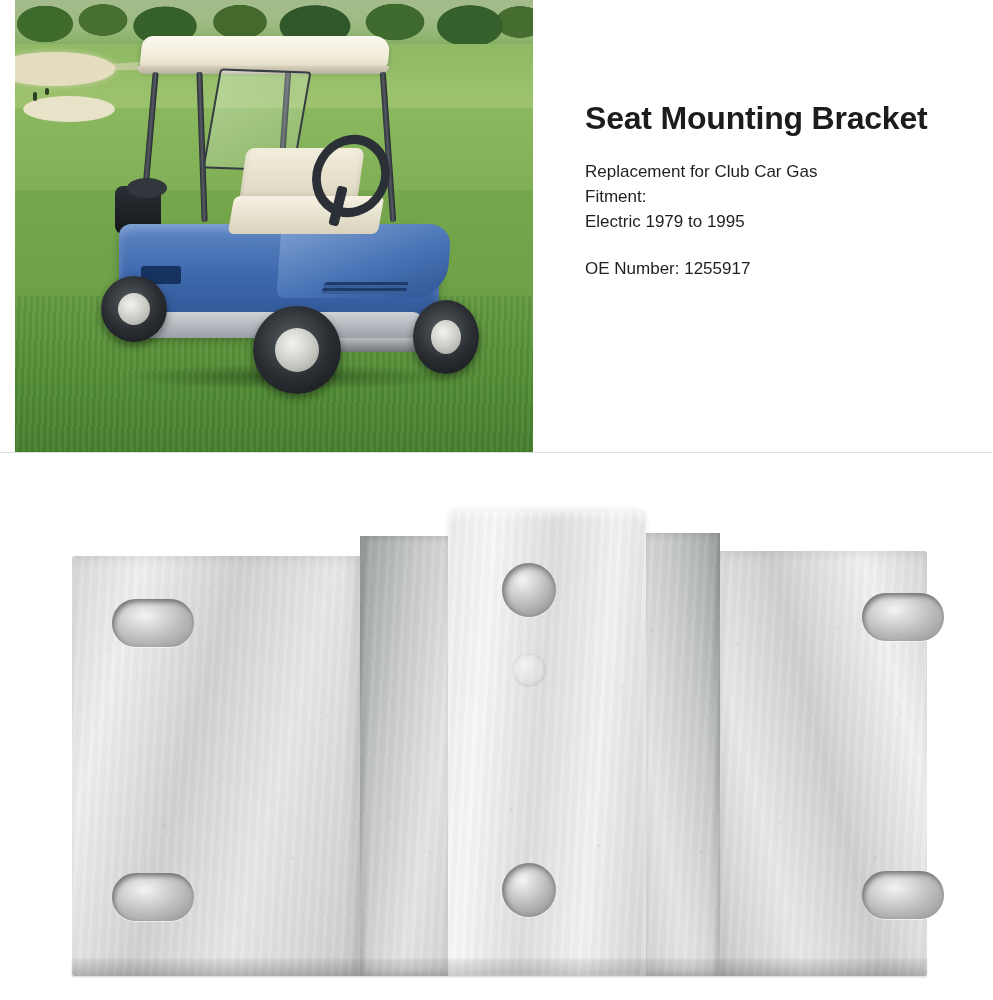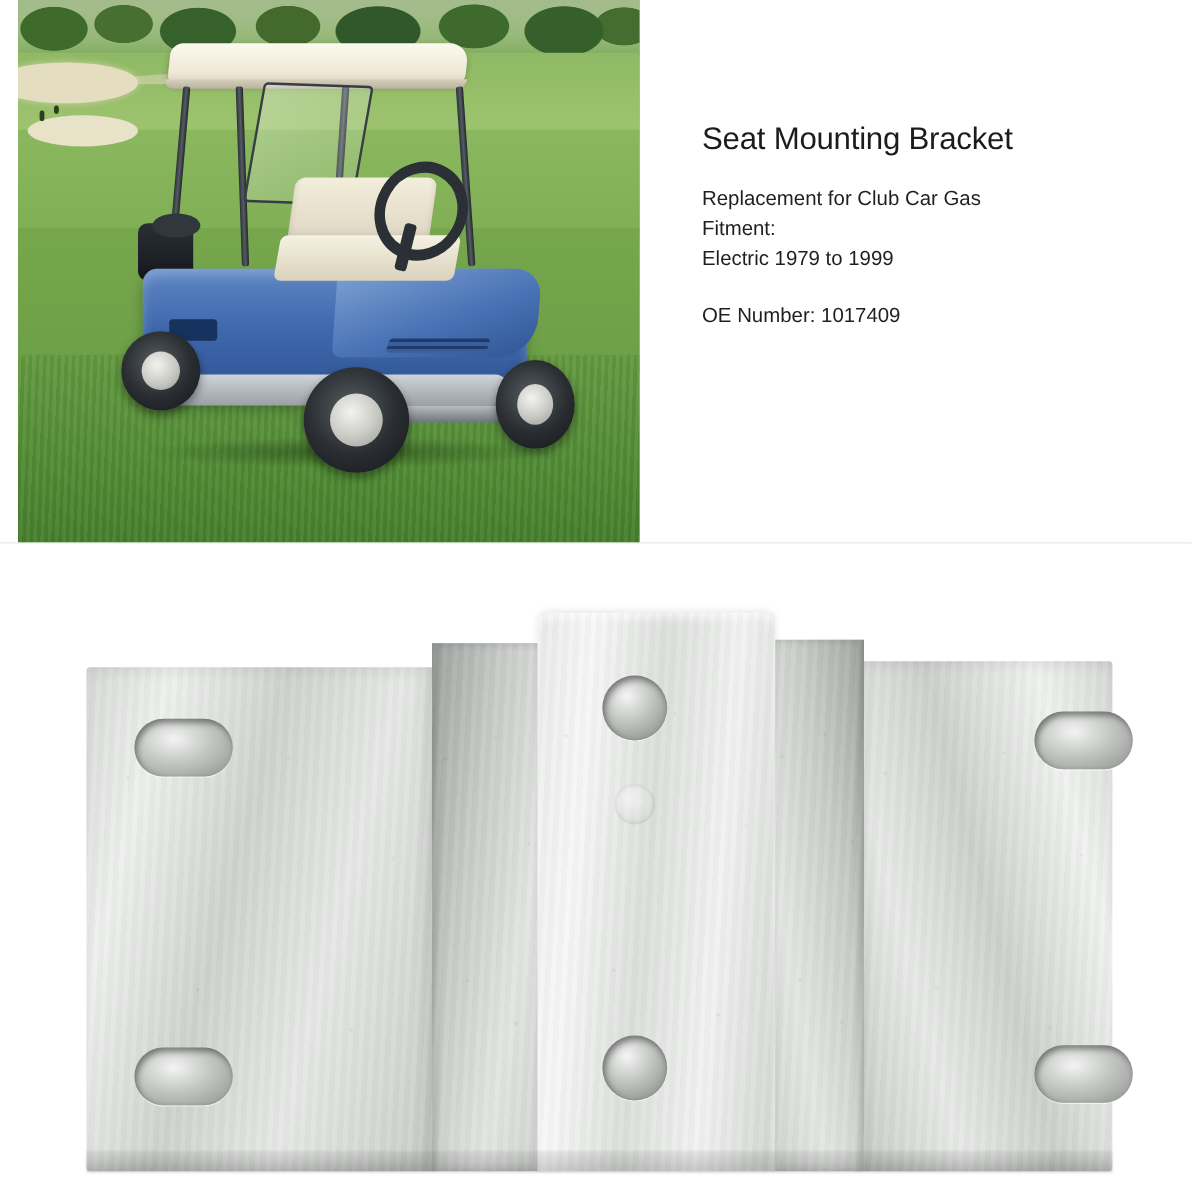--- a/index.html
+++ b/index.html
@@ -216,22 +216,22 @@
 
   
   .info {
     position: absolute;
     left: 585px;
     top: 100px;
     width: 390px;
   }
   .info h1 {
     margin: 0 0 22px 0;
-    font-size: 26px;
-    font-weight: normal;
+    font-size: 32px;
+    font-weight: bold;
     color: #1c1c1c;
     letter-spacing: -0.2px;
   }
   .info .line {
     font-size: 17px;
     color: #1f1f1f;
     line-height: 25px;
   }
   .info .spacer { height: 22px; }
 
@@ -383,23 +383,23 @@
       <div class="wheel wheel-rear2">
           <div class="hub"></div>
         </div>
     </div>
   </div>
 
   <div class="info">
     <h1>Seat Mounting Bracket</h1>
     <div class="line">Replacement for Club Car Gas</div>
     <div class="line">Fitment:</div>
-    <div class="line">Electric 1979 to 1999</div>
+    <div class="line">Electric 1979 to 1995</div>
     <div class="spacer"></div>
-    <div class="line">OE Number: 1017409</div>
+    <div class="line">OE Number: 1255917</div>
   </div>
 </div>
 
 <div class="hr"></div>
 
 <div class="bracket-stage">
   <div class="bracket">
     <div class="flange-l">
         <div class="tex"></div>
       </div>

